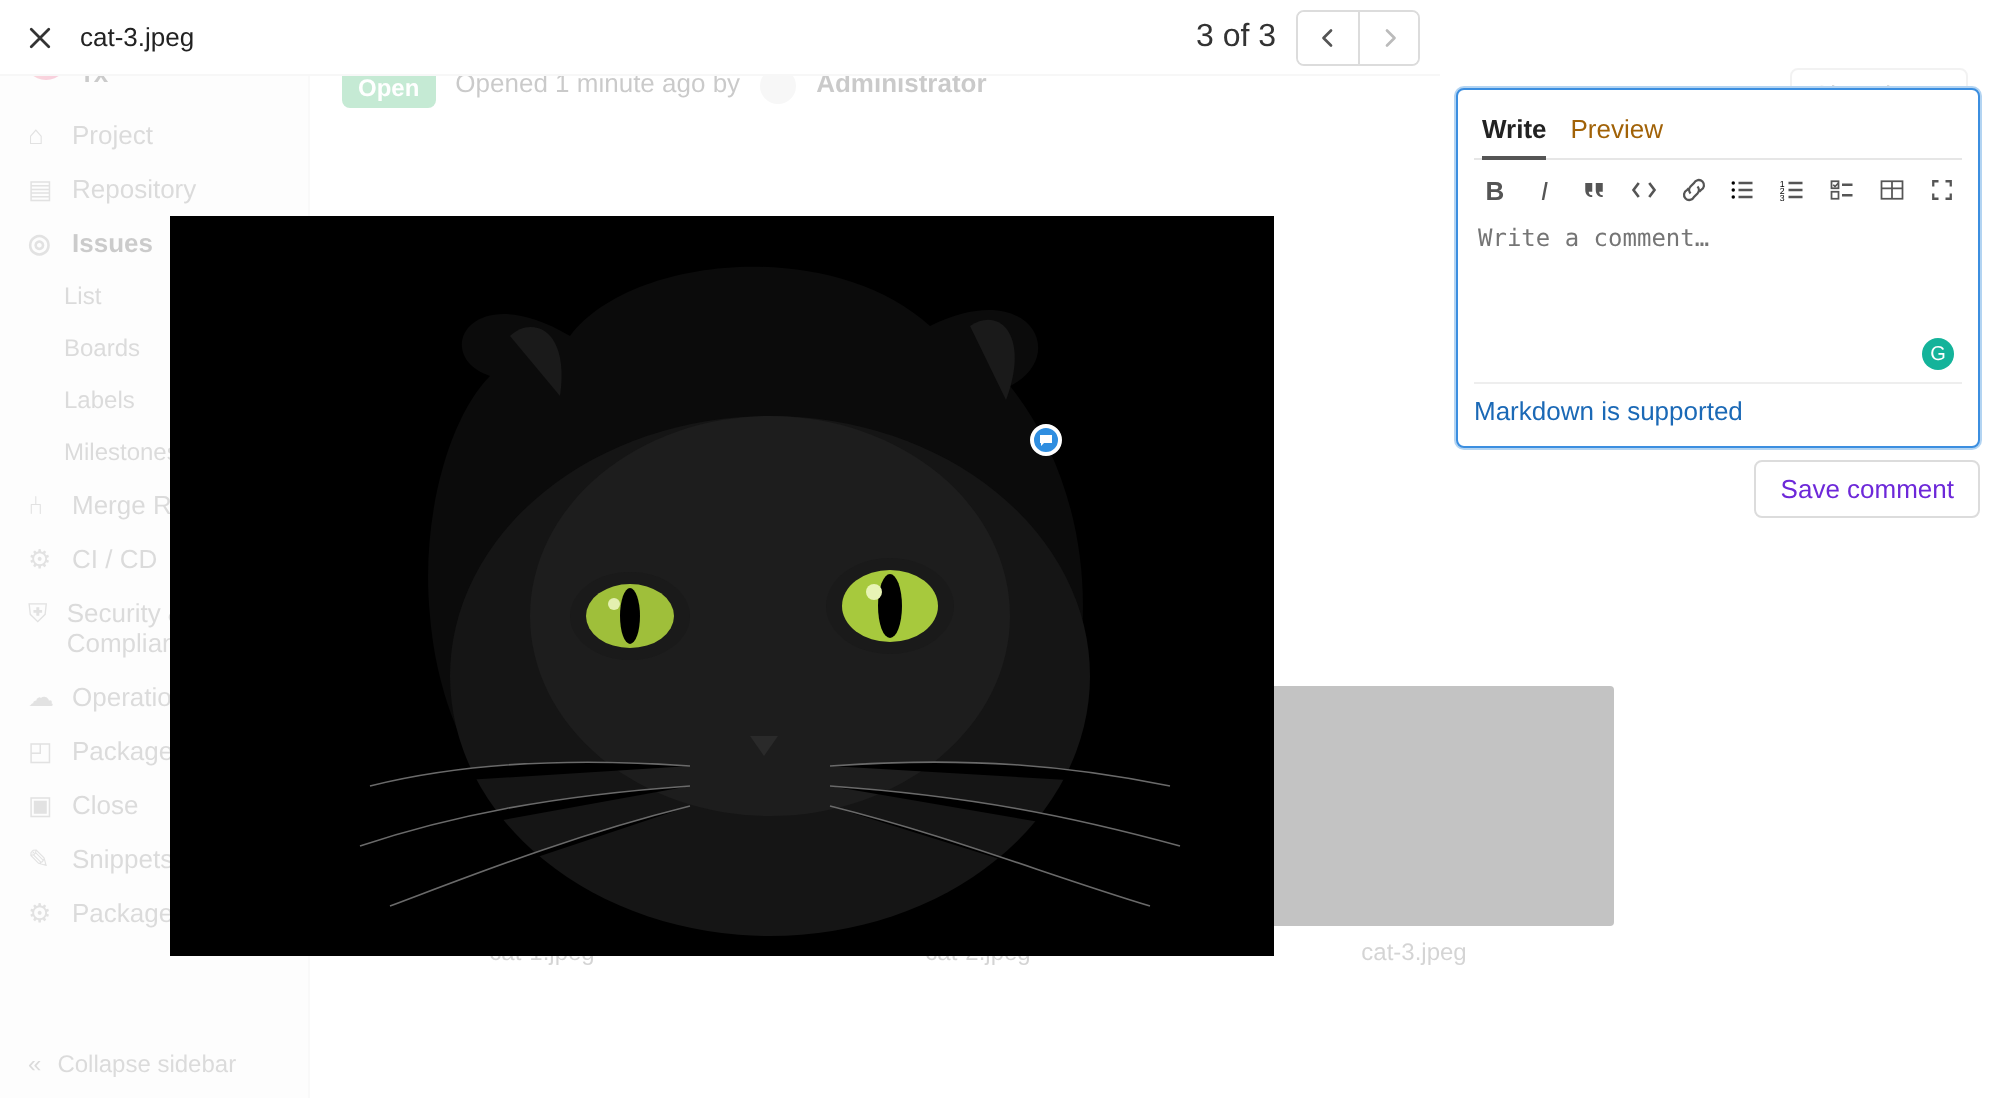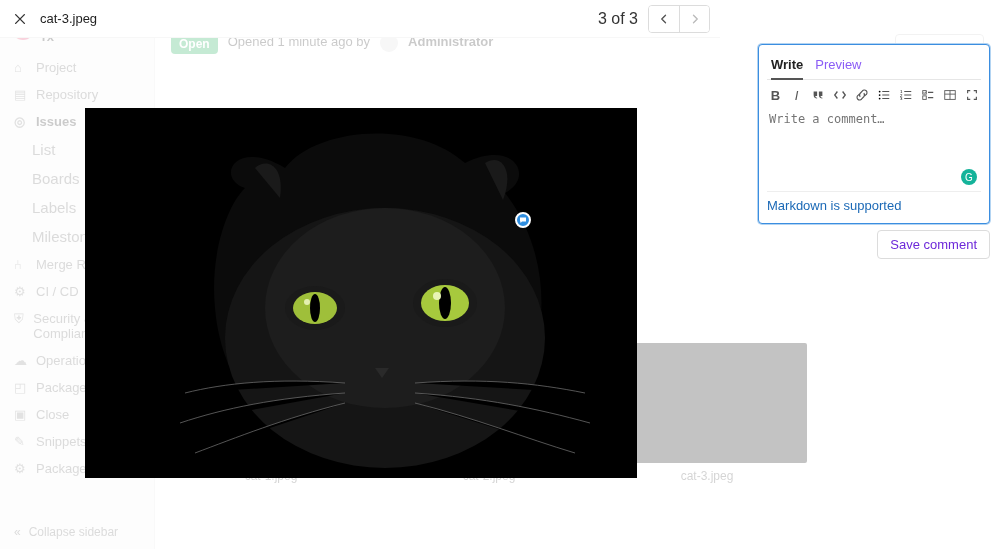--- a/index.html
+++ b/index.html
@@ -7,21 +7,21 @@
 
 
 .backdrop{position:absolute;inset:0;background:#fff}
 .sidebar{position:absolute;left:0;top:0;bottom:0;width:155px;background:#f5f5f5;border-right:1px solid #e5e5e5;padding:10px 0;color:#666}
 .sidebar .proj{display:flex;align-items:center;gap:8px;padding:4px 12px 10px}
 .sidebar .proj .av{width:22px;height:22px;border-radius:50%;background:linear-gradient(135deg,#f97 ,#d37);}
 .sidebar .proj .nm{font-weight:600;color:#333;font-size:13px}
 .nav{list-style:none;margin:0;padding:0}
 .nav li{display:flex;align-items:flex-start;gap:8px;padding:6px 14px;color:#707070;font-size:13px}
 .nav li.active{font-weight:700;color:#333}
-.nav li.sub{padding-left:32px;font-size:15px}
+.nav li.sub{padding-left:32px;font-size:12px}
 .nav .ic{width:14px;height:14px;display:inline-block;color:#8a8a8a}
 .collapse{position:absolute;left:14px;bottom:10px;display:flex;align-items:center;gap:8px;color:#707070;font-size:12px}
 
 .main{position:absolute;left:155px;right:0;top:0;bottom:0}
 .crumbs{padding:10px 16px 4px;font-size:12px;color:#777;display:flex;gap:10px;align-items:center}
 .stat{padding:6px 16px 12px;display:flex;align-items:flex-start;gap:10px}
 .badge{background:#1aaa55;color:#fff;font-size:12px;font-weight:600;padding:3px 8px;border-radius:4px}
 .closebtn{margin-left:auto;border:1px solid #ccc;border-radius:4px;padding:5px 10px;background:#fff;font-size:13px;color:#444}
 .thumbs{display:flex;gap:18px;padding:0 16px;margin-top:270px}
 .thumb{width:200px;display:flex;flex-direction:column;align-items:center;gap:6px}
@@ -41,23 +41,23 @@
 .lb-nav button.dis{color:#bbb;cursor:default}
 
 
 .lb-img{position:absolute;left:85px;top:108px;width:552px;height:370px;background:#000;overflow:hidden}
 .lb-img svg{width:100%;height:100%;display:block}
 
 .feedback-dot{position:absolute;left:515px;top:212px;width:16px;height:16px;border-radius:50%;background:#2f8ee0;display:flex;align-items:center;justify-content:center;border:2px solid #fff}
 .feedback-dot svg{width:8px;height:8px;color:#fff}
 
 
-.panel{position:absolute;right:10px;top:44px;width:232px;border:1px solid #3b8ee0;border-radius:4px;padding:8px 8px 10px;background:#fff;box-shadow:0 0 0 1px #b3d4f2}
+.panel{position:absolute;right:10px;top:44px;width:262px;border:1px solid #3b8ee0;border-radius:4px;padding:8px 8px 10px;background:#fff;box-shadow:0 0 0 1px #b3d4f2}
 .tabs{display:flex;gap:12px;border-bottom:1px solid #e6e6e6;padding:0 4px}
-.tab{padding:4px 0 6px;font-size:13px;color:#8b5cf6;cursor:pointer}
+.tab{padding:4px 0 6px;font-size:13px;color:#a16207;cursor:pointer}
 .tab.active{color:#222;font-weight:600;border-bottom:2px solid #555;margin-bottom:-1px}
 .toolbar{display:flex;gap:8px;padding:6px 2px 4px;align-items:center;color:#555}
 .tbtn{width:18px;height:18px;display:flex;align-items:center;justify-content:center;cursor:pointer;color:#555}
 .tbtn svg{width:14px;height:14px}
 .cbox{width:100%;min-height:78px;border:0;resize:none;outline:none;font-family:ui-monospace,Menlo,Consolas,monospace;font-size:12px;color:#555;padding:4px 2px}
 .cbox::placeholder{font-family:ui-monospace,Menlo,Consolas,monospace}
 .hr{height:1px;background:#eee;margin:2px 0 6px}
 .md-sup{color:#1b69b6;font-size:13px;text-decoration:none}
 .grammar{position:absolute;right:12px;bottom:38px;width:16px;height:16px;border-radius:50%;background:#14b39a;display:flex;align-items:center;justify-content:center;color:#fff;font-size:10px}
 .save{position:absolute;right:10px;top:230px;border:1px solid #dcdcdc;border-radius:4px;background:#fff;padding:6px 12px;font-size:13px;color:#6d28d9;cursor:pointer}

